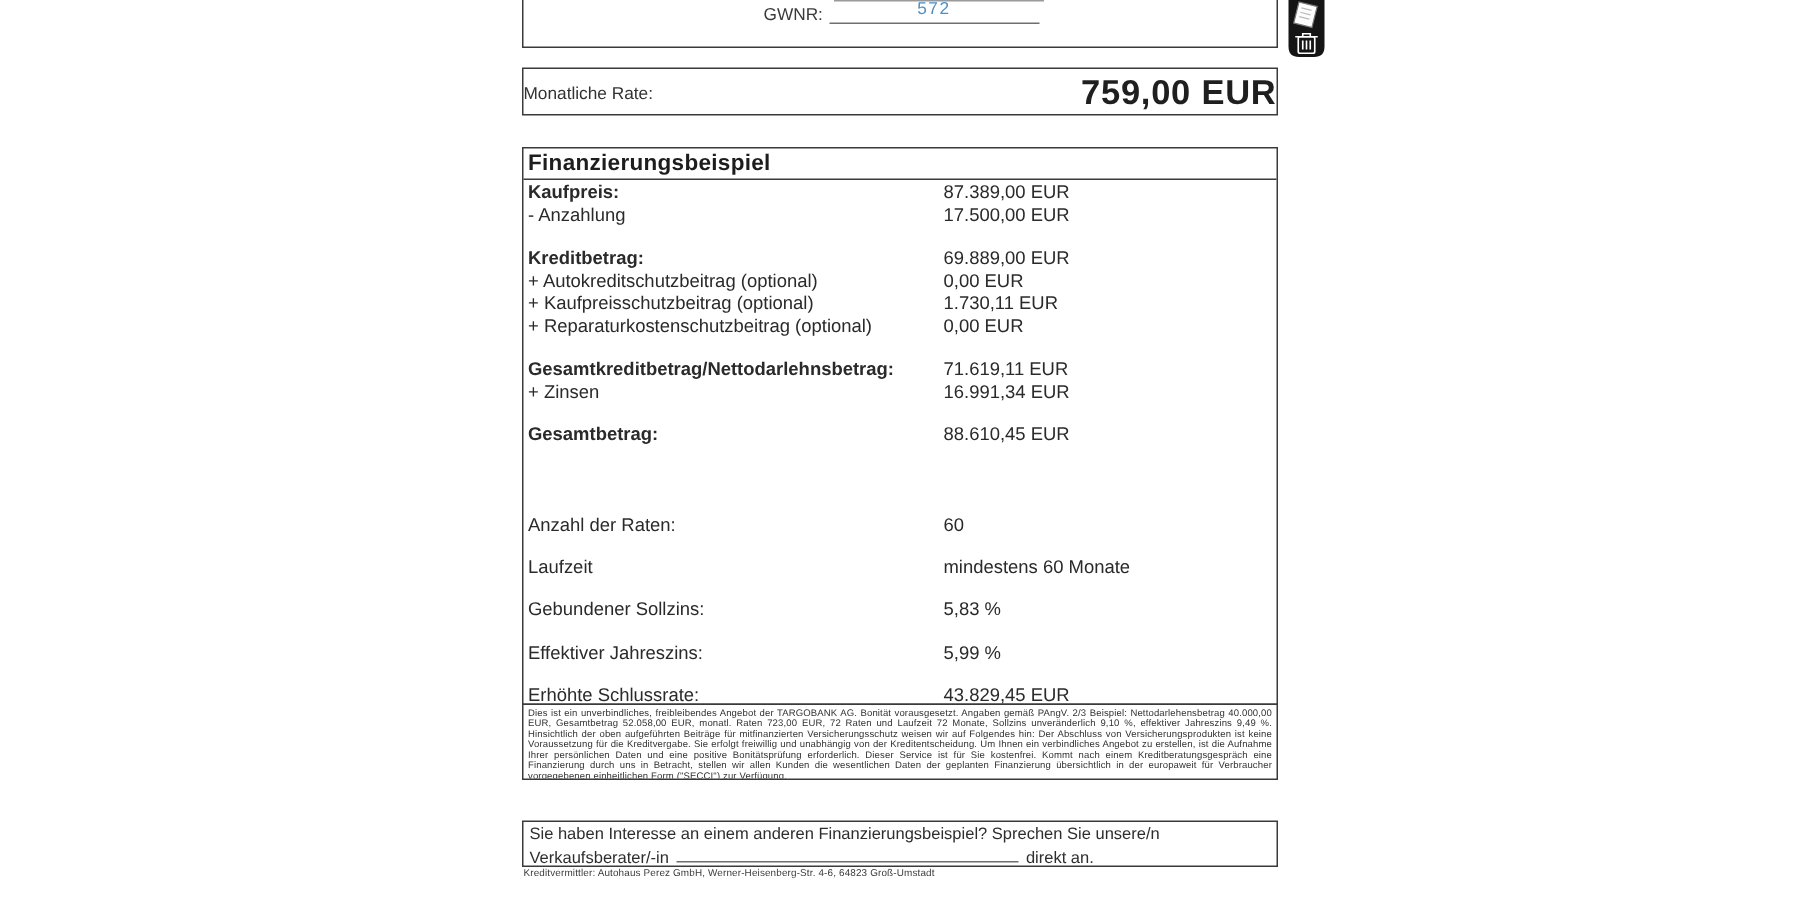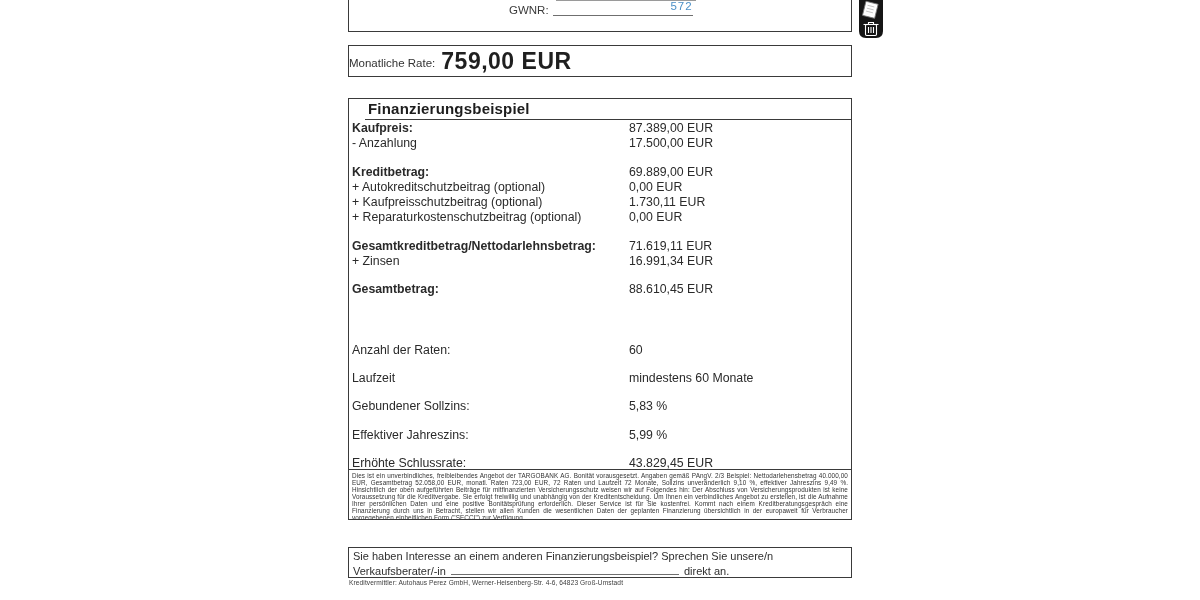--- a/index.html
+++ b/index.html
@@ -10,42 +10,42 @@
 
   
   .gwnr-box {
     position: absolute; left: 0; top: 0; width: 504px; height: 32px;
     border-left: 1px solid #3a3a3a; border-right: 1px solid #3a3a3a; border-bottom: 1px solid #3a3a3a;
   }
   .cutline { position: absolute; left: 207px; top: 0; width: 140px; height: 1px; background: #9a9a9a; }
   .gwnr-row { position: absolute; left: 160px; top: 3px; font-size: 11.5px; color: #3a3a3a; white-space: nowrap; }
   .gwnr-fill { display: inline-block; position: relative; width: 140px; height: 13px;
                border-bottom: 1px solid #6f6f6f; vertical-align: bottom; margin-left: 4px; }
-  .gwnr-val { position: absolute; left: 0; right: 0; top: -3px; text-align: right;
+  .gwnr-val { position: absolute; left: 0; right: 0; top: -3px; text-align: center;
               font-size: 11.5px; letter-spacing: 1px; }
 
   
   .corner-icon { position: absolute; left: 509px; top: 0; width: 28px; height: 39px; }
 
   
   .rate-box {
     position: absolute; left: 0; top: 45px; width: 504px; height: 32px;
-    border: 1px solid #3a3a3a; display: flex; align-items: center; justify-content: flex-start;
+    border: 1px solid #3a3a3a; display: flex; align-items: center; justify-content: space-between;
   }
   .rate-label { font-size: 11.5px; color: #333; margin-right: 6px; position: relative; top: 2px; }
   .rate-value { font-size: 23px; font-weight: bold; letter-spacing: 0.5px; color: #1f1f1f; }
 
   
   .table-box {
     position: absolute; left: 0; top: 98px; width: 504px; height: 372px;
     border: 1px solid #3a3a3a;
   }
   .table-title {
     font-size: 15px; font-weight: bold; padding: 1px 3px 2px 3px;
-    border-bottom: 1px solid #3a3a3a; color: #1d1d1d; letter-spacing: 0.2px; margin-left: 16px;
+    border-bottom: 1px solid #3a3a3a; color: #1d1d1d; letter-spacing: 0.2px;
   }
   .rows { position: relative; padding-top: 1px; }
   .row { position: relative; height: 15.3px; line-height: 15.3px; font-size: 12.3px; white-space: nowrap; }
   .row .lbl { position: absolute; left: 3px; }
   .row .val { position: absolute; left: 252px; margin-left: 28px; }
   .row.b .lbl { font-weight: bold; }
   .gap-s { margin-top: 13px; }
   .gap-xl { margin-top: 45px; }
 
   

